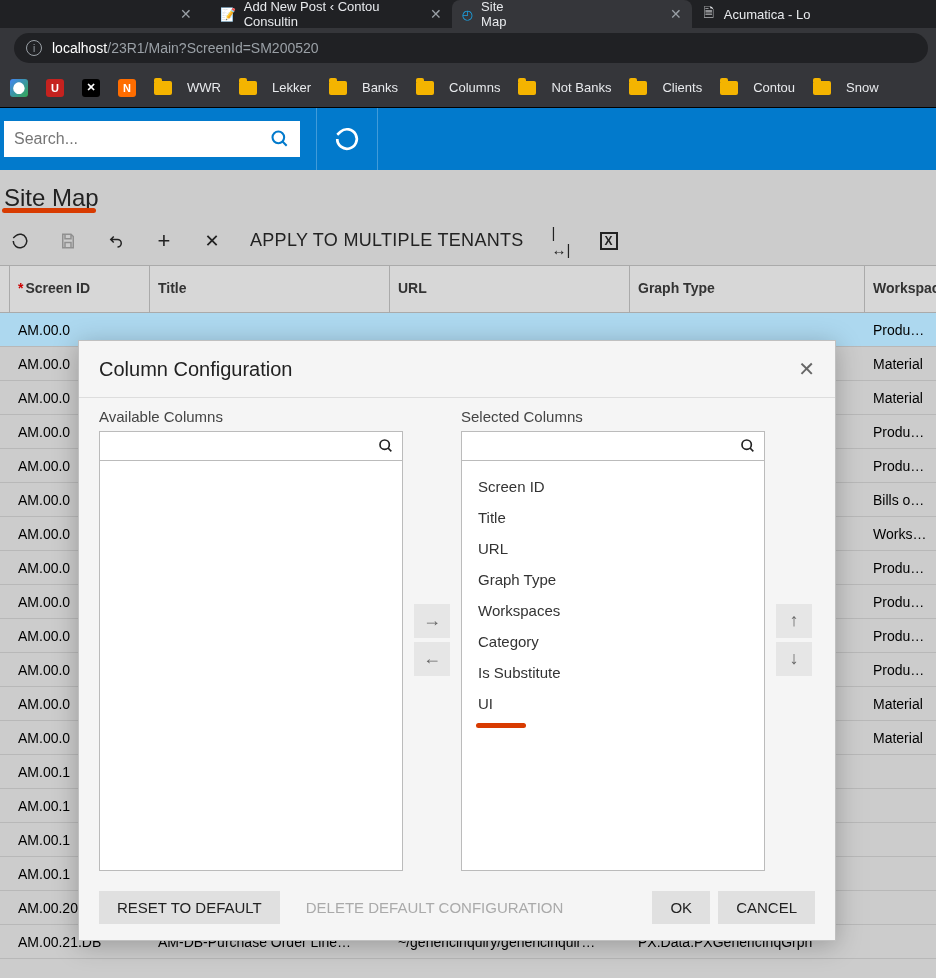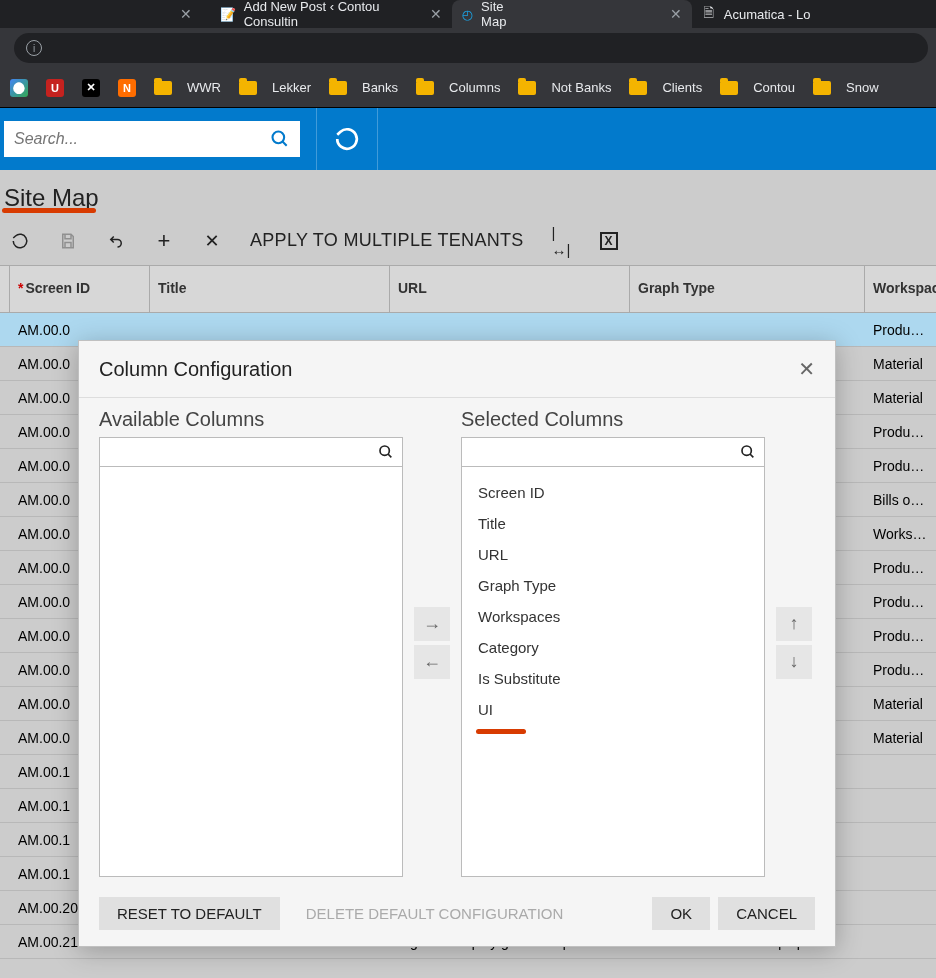--- a/index.html
+++ b/index.html
@@ -16,21 +16,21 @@
 .addr-field .host { color:#fff; }
 .bookmarks { background:#35363a; height:40px; display:flex; align-items:center; padding:0 10px; gap:18px; font-size:13px; color:#e8eaed; border-bottom:1px solid #000; }
 .bm { display:flex; align-items:center; gap:15px; cursor:pointer; }
 .folder-ico { width:18px; height:14px; background:#f4b400; border-radius:2px; position:relative; }
 .folder-ico::before { content:""; position:absolute; top:-3px; left:0; width:8px; height:4px; background:#f4b400; border-radius:2px 2px 0 0; }
 .sq-ico { width:18px; height:18px; display:flex; align-items:center; justify-content:center; border-radius:3px; font-size:11px; font-weight:bold; color:#fff; }
 
 
 .app-bar { background:#027acc; height:62px; display:flex; align-items:center; padding-left:4px; }
 .search-box { background:#fff; width:296px; height:36px; display:flex; align-items:center; padding:0 10px; }
-.search-box input { border:none; outline:none; flex:1; font-size:16px; font-style:italic; color:#333; }
+.search-box input { border:none; outline:none; flex:1; font-size:16px; color:#333; }
 .search-box .mag { color:#027acc; font-size:18px; }
 .app-btn { width:62px; height:62px; border-left:1px solid rgba(255,255,255,0.25); border-right:1px solid rgba(255,255,255,0.25); display:flex; align-items:center; justify-content:center; color:#fff; margin-left:16px; }
 
 
 .page { background:#cccccc; }
 .page-title { font-size:24px; padding:14px 4px 6px; color:#222; }
 .underline-mark { position:absolute; width:94px; height:5px; background:#d83b01; border-radius:4px; top:215px; left:2px; }
 .toolbar { display:flex; align-items:center; gap:28px; padding:12px 10px 14px; font-size:15px; color:#222; }
 .tb-ico { width:20px; height:20px; display:flex; align-items:center; justify-content:center; cursor:pointer; }
 .tb-ico.disabled { opacity:.35; cursor:default; }
@@ -52,21 +52,21 @@
 .row.sel { background:#add8ef; }
 .row .cell { padding:0 8px; white-space:nowrap; overflow:hidden; text-overflow:ellipsis; }
 
 
 .modal-back { position:absolute; top:340px; left:78px; width:758px; background:#f5f5f5; border:1px solid #c0c0c0; box-shadow:0 4px 24px rgba(0,0,0,.25); }
 .modal-head { display:flex; align-items:center; justify-content:space-between; padding:16px 20px; border-bottom:1px solid #ddd; }
 .modal-title { font-size:20px; color:#222; }
 .modal-close { font-size:20px; color:#666; cursor:pointer; }
 .modal-body { display:flex; padding:10px 20px 8px; gap:8px; }
 .col-pane { flex:1; display:flex; flex-direction:column; }
-.pane-label { font-size:20px; color:#444; margin-bottom:6px; }
+.pane-label { font-size:15px; color:#444; margin-bottom:6px; }
 .pane-search { border:1px solid #bbb; background:#fff; height:30px; display:flex; align-items:center; padding:0 8px; }
 .pane-search input { border:none; outline:none; flex:1; font-size:14px; }
 .pane-list { border:1px solid #bbb; border-top:none; background:#fff; height:410px; padding:10px 0; overflow:auto; }
 .pane-item { padding:7px 16px; font-size:15px; color:#333; cursor:pointer; }
 .mid-btns, .right-btns { width:42px; display:flex; flex-direction:column; justify-content:center; gap:4px; align-items:center; }
 .arrow-btn { width:36px; height:34px; background:#e6e6e6; display:flex; align-items:center; justify-content:center; font-size:18px; color:#666; cursor:pointer; }
 .ui-underline { width:50px; height:5px; background:#d83b01; border-radius:4px; margin-left:14px; margin-top:4px; }
 .modal-foot { display:flex; align-items:flex-end; padding:12px 20px 16px; gap:8px; }
 .btn { background:#e0e0e0; border:none; padding:8px 18px; font-size:15px; color:#222; cursor:pointer; }
 .btn.disabled { color:#aaa; background:transparent; cursor:default; }
@@ -91,20 +91,21 @@
   </div>
   <div class="tab">
     <span class="tab-favicon">🗎</span>
     <span>Acumatica - Lo</span>
   </div>
 </div>
 
 <div class="addr-bar">
   <div class="addr-field">
     <span style="border:1.5px solid #9aa0a6;border-radius:50%;width:16px;height:16px;display:flex;align-items:center;justify-content:center;font-size:10px;">i</span>
+    <span><span class="host">localhost</span><span>/23R1/Main?ScreenId=SM200520</span></span>
   </div>
 </div>
 
 <div class="bookmarks">
   <span class="sq-ico" style="background:linear-gradient(135deg,#4285f4,#34a853);">⬤</span>
   <span class="sq-ico" style="background:#c5221f;">U</span>
   <span class="sq-ico" style="background:#000;">✕</span>
   <span class="sq-ico" style="background:#ff6d00;">N</span>
   <div class="bm">
       <span class="folder-ico"></span>

